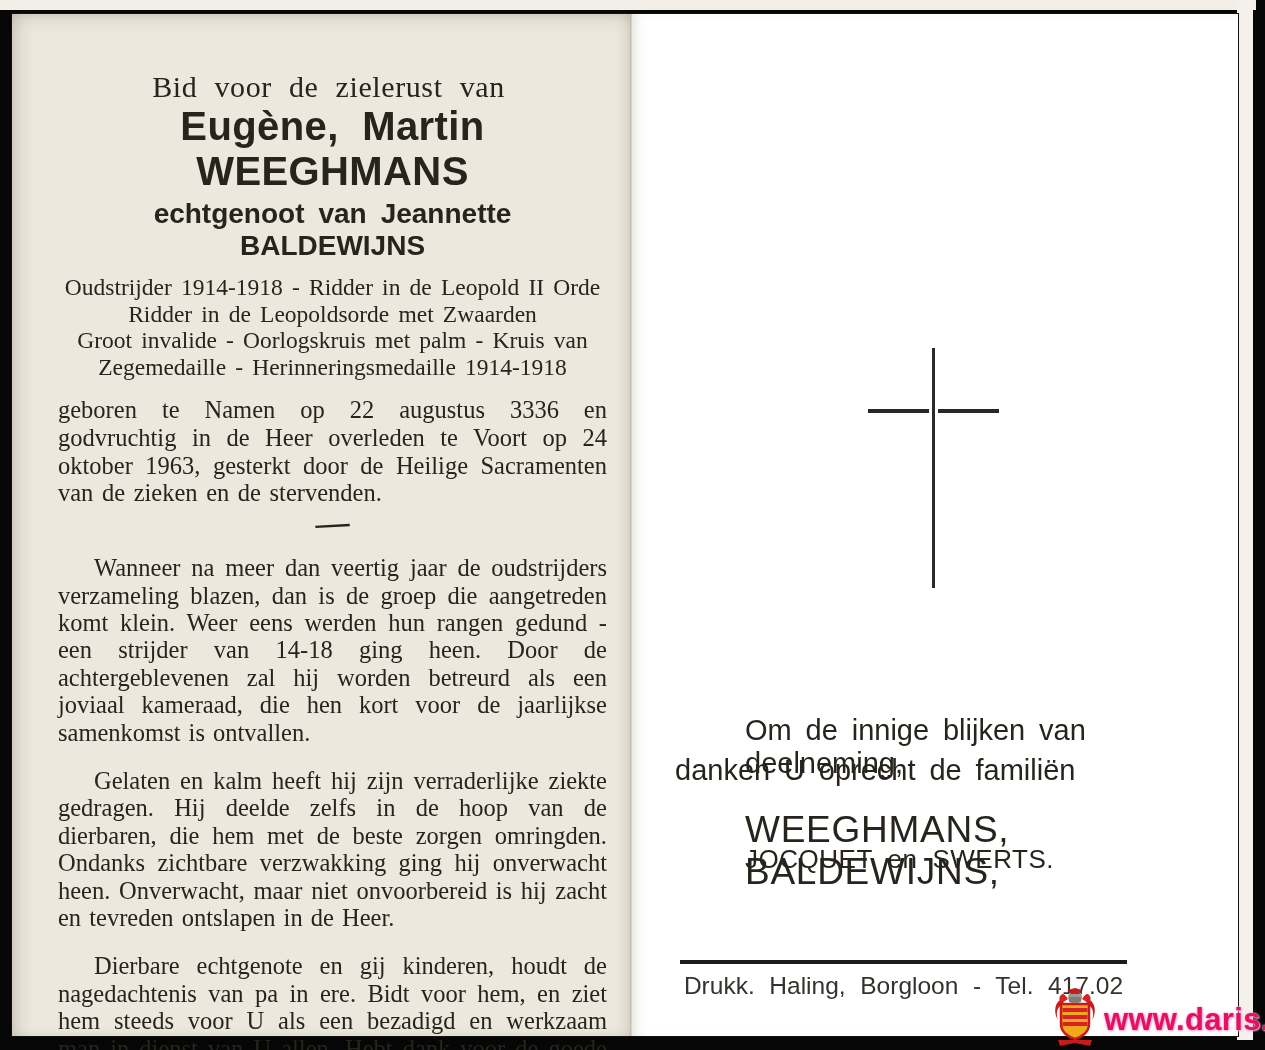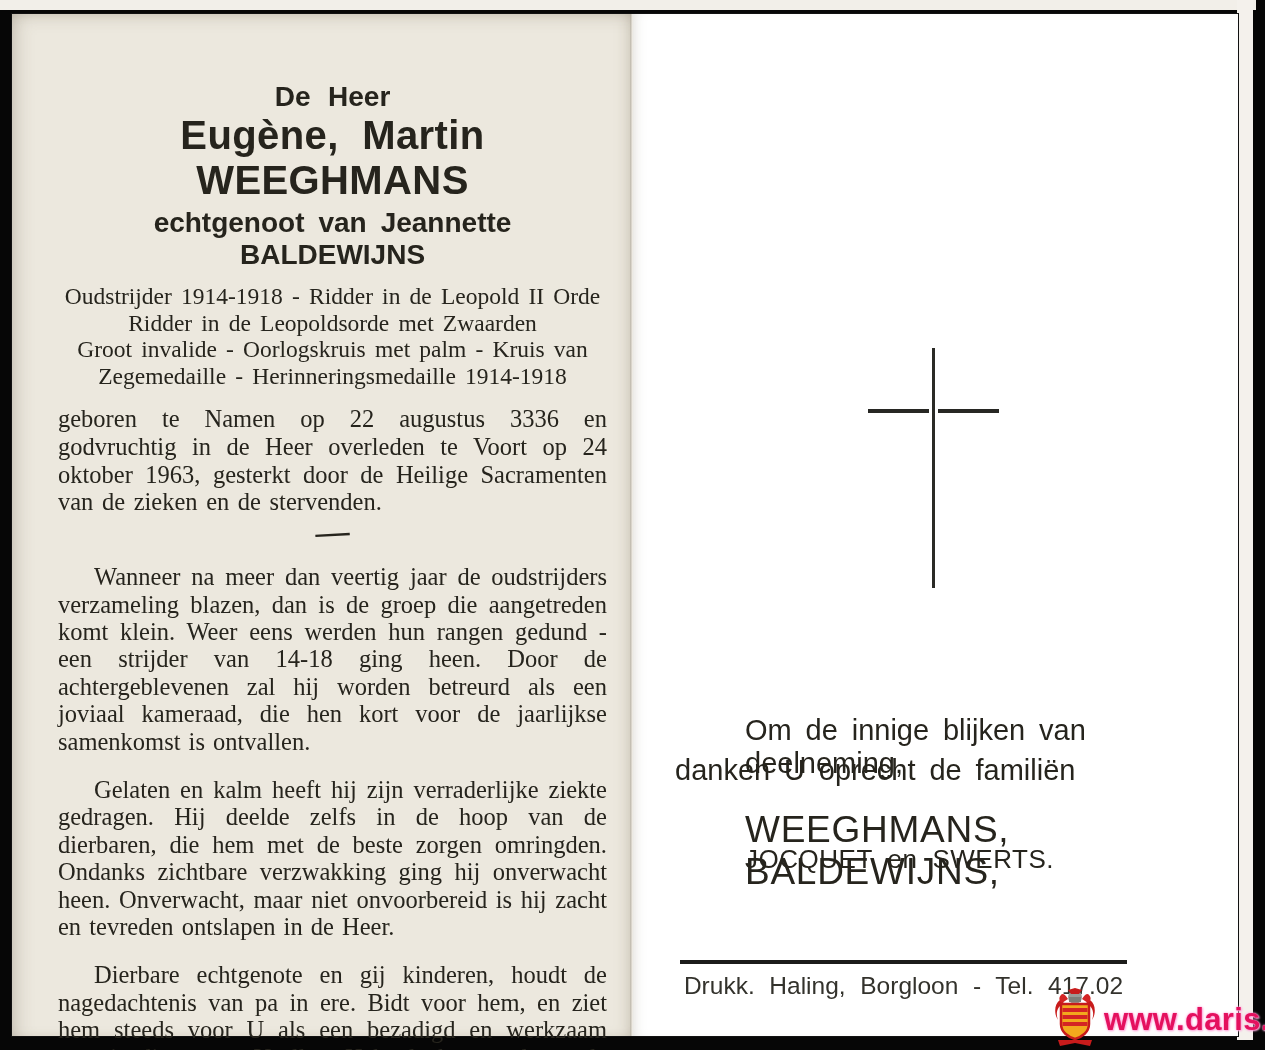--- a/index.html
+++ b/index.html
@@ -64,21 +64,21 @@
 </style>
 </head>
 <body>
 
 <div class="sliver-top"></div>
 <div class="sliver-right"></div>
 
 <div class="card">
 
   <div class="panel-left">
-    <div class="salutation sans">De Heer</div>
+    <div class="intro">Bid voor de zielerust van</div>
     <div class="deceased-name sans">Eugène, Martin WEEGHMANS</div>
     <div class="spouse sans">echtgenoot van Jeannette BALDEWIJNS</div>
 
     <div class="honors">
       <div>Oudstrijder 1914-1918 - Ridder in de Leopold II Orde</div>
       <div>Ridder in de Leopoldsorde met Zwaarden</div>
       <div>Groot invalide - Oorlogskruis met palm - Kruis van</div>
       <div>Zegemedaille - Herinneringsmedaille 1914-1918</div>
     </div>
 

